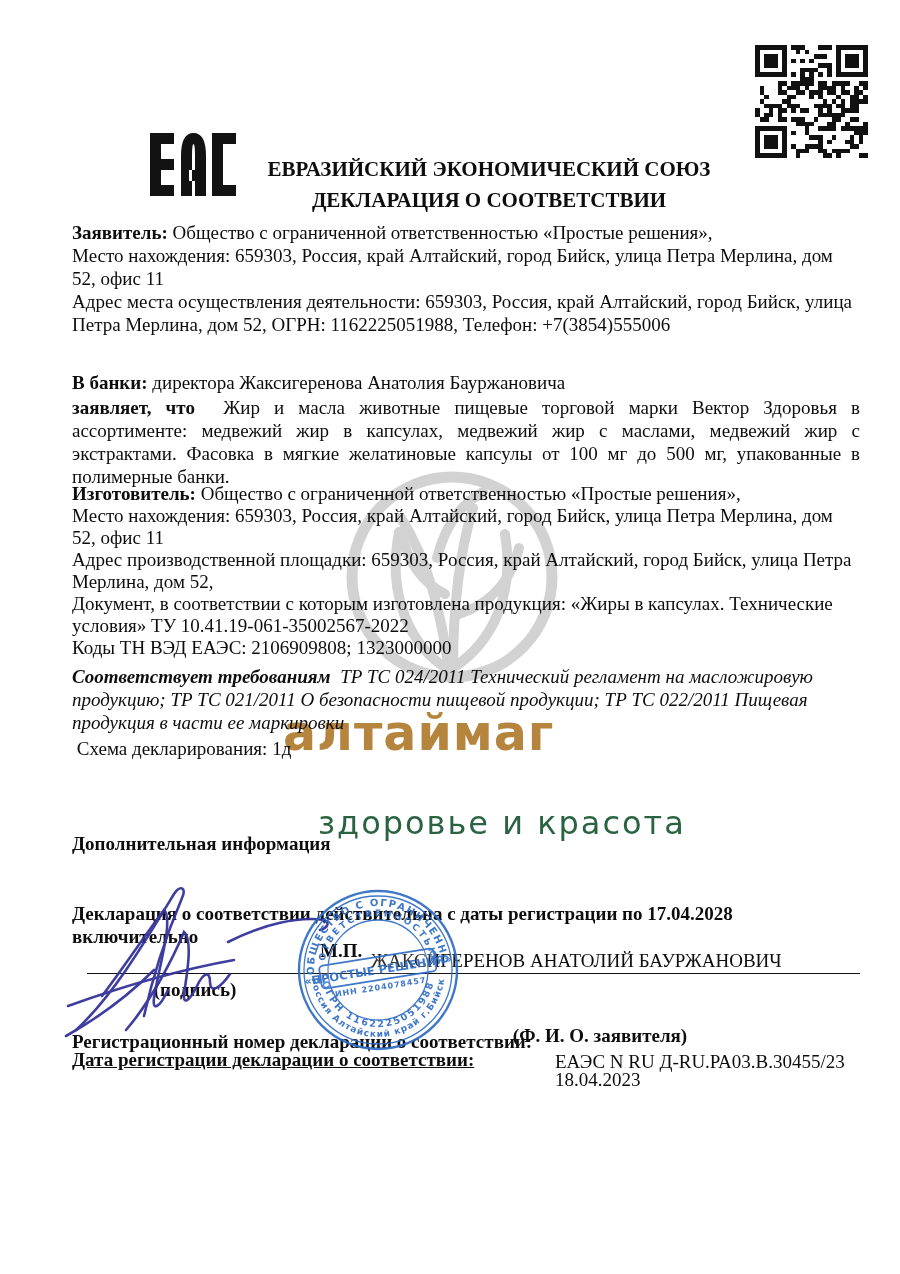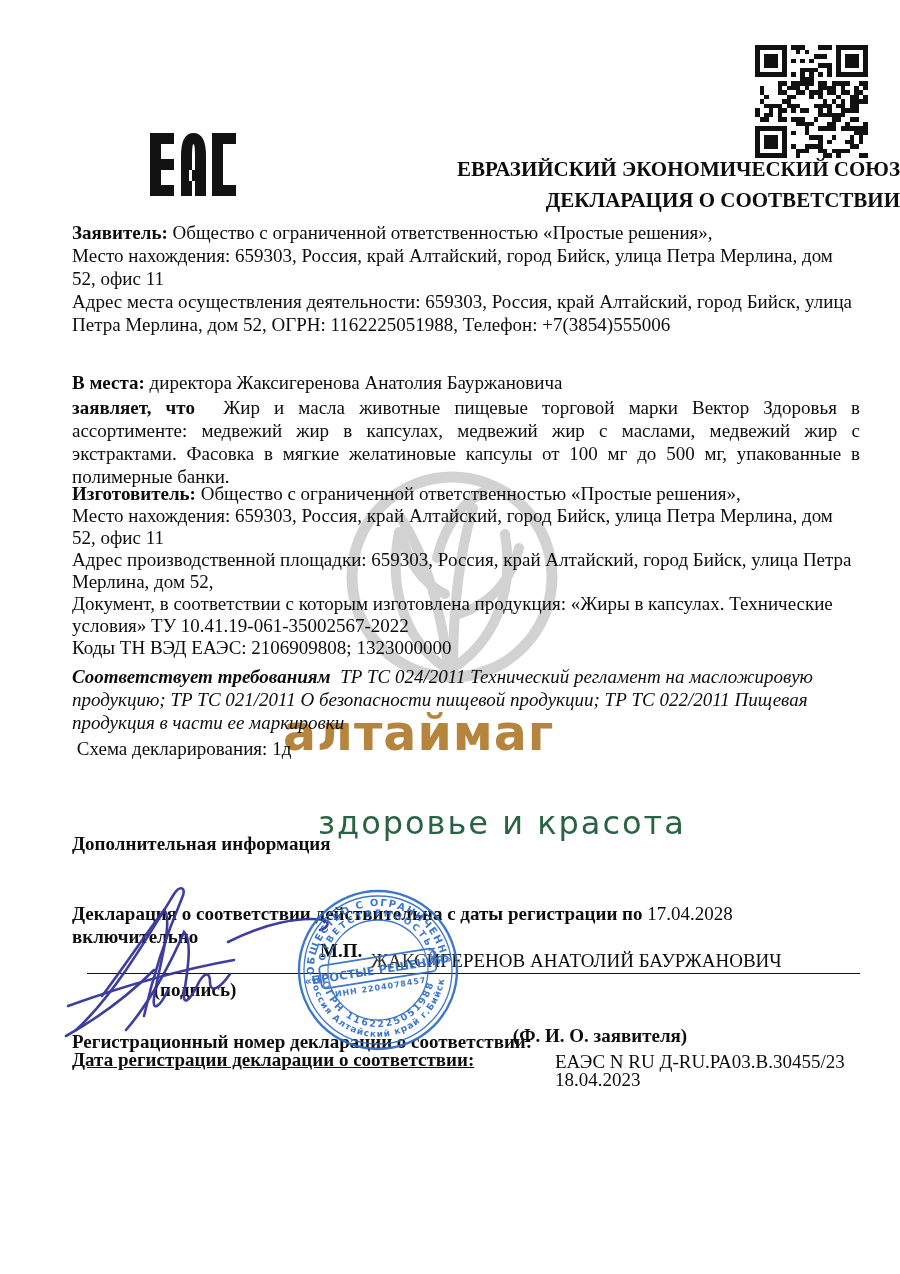--- a/index.html
+++ b/index.html
@@ -19,38 +19,38 @@
   }
   .wm-tagline{
     position:absolute;left:318px;top:806px;z-index:0;
     font-family:"DejaVu Sans","Liberation Sans",sans-serif;
     font-size:32px;line-height:34px;letter-spacing:2px;
     color:#14532d;opacity:.9;white-space:nowrap;
   }
   
   .eac{position:absolute;left:150px;top:133px;width:86px;height:63px;z-index:1;}
   .qr{position:absolute;left:755px;top:45px;width:113px;height:113px;z-index:1;}
-  .title1,.title2{position:absolute;left:78px;width:822px;text-align:right;font-weight:bold;font-size:21px;line-height:24px;z-index:1;}
+  .title1,.title2{position:absolute;left:78px;width:822px;text-align:center;font-weight:bold;font-size:21px;line-height:24px;z-index:1;}
   .title1{top:157px;}
   .title2{top:188px;}
   
   .content{position:absolute;left:72px;width:788px;top:0;z-index:1;}
   .blk{position:absolute;left:0;width:788px;}
   .blk p{margin:0;}
   .lbl{font-weight:bold;}
   .just{text-align:justify;}
   .b-applicant{top:221px;}
   .b-representative{top:371px;}
   .b-declares{top:396px;}
   .b-manufacturer{top:483px;line-height:22px;}
   .b-compliance{top:665px;font-style:italic;}
   .b-basis{top:737px;}
   .b-additional{top:832px;font-weight:bold;}
   .b-validity{top:902px;font-weight:bold;}
-  .b-validity .val{font-weight:normal;}
+  .b-validity .val{font-weight:bold;}
   
   .sig-rule{position:absolute;left:87px;top:973px;width:773px;height:0;border-top:1.6px solid #111;z-index:1;}
   .mp{position:absolute;left:320px;top:939px;font-weight:bold;z-index:1;}
   .signer-name{position:absolute;left:371px;top:949px;z-index:1;white-space:nowrap;}
   .cap-sign{position:absolute;left:105px;top:978px;width:180px;text-align:center;font-weight:bold;z-index:1;}
   .cap-fio{position:absolute;left:470px;top:978px;width:260px;text-align:center;font-weight:bold;z-index:1;margin-top:46px;}
   .signature{position:absolute;left:58px;top:878px;width:310px;height:165px;z-index:3;}
   .stamp{position:absolute;left:283px;top:875px;width:190px;height:190px;z-index:3;opacity:.92;}
   
   .reg-row{position:absolute;left:0;width:788px;font-weight:bold;}
@@ -392,21 +392,21 @@
 
   <div class="content">
 
     <div class="blk b-applicant">
       <p><span class="lbl">Заявитель:</span> <span>Общество с ограниченной ответственностью «Простые решения»,</span></p>
       <p>Место нахождения: 659303, Россия, край Алтайский, город Бийск, улица Петра Мерлина, дом 52, офис 11</p>
       <p>Адрес места осуществления деятельности: 659303, Россия, край Алтайский, город Бийск, улица Петра Мерлина, дом 52, ОГРН: 1162225051988, Телефон: +7(3854)555006</p>
     </div>
 
     <div class="blk b-representative">
-      <p><span class="lbl">В места:</span> <span>директора Жаксигеренова Анатолия Бауржановича</span></p>
+      <p><span class="lbl">В банки:</span> <span>директора Жаксигеренова Анатолия Бауржановича</span></p>
     </div>
 
     <div class="blk b-declares">
       <p class="just"><span class="lbl">заявляет, что</span>&nbsp;&nbsp;<span>Жир и масла животные пищевые торговой марки Вектор Здоровья в ассортименте: медвежий жир в капсулах, медвежий жир с маслами, медвежий жир с экстрактами. Фасовка в мягкие желатиновые капсулы от 100 мг до 500 мг, упакованные в полимерные банки.</span></p>
     </div>
 
     <div class="blk b-manufacturer">
       <p><span class="lbl">Изготовитель:</span> <span>Общество с ограниченной ответственностью «Простые решения»,</span></p>
       <p>Место нахождения: 659303, Россия, край Алтайский, город Бийск, улица Петра Мерлина, дом 52, офис 11</p>
       <p>Адрес производственной площадки: 659303, Россия, край Алтайский, город Бийск, улица Петра Мерлина, дом 52,</p>

